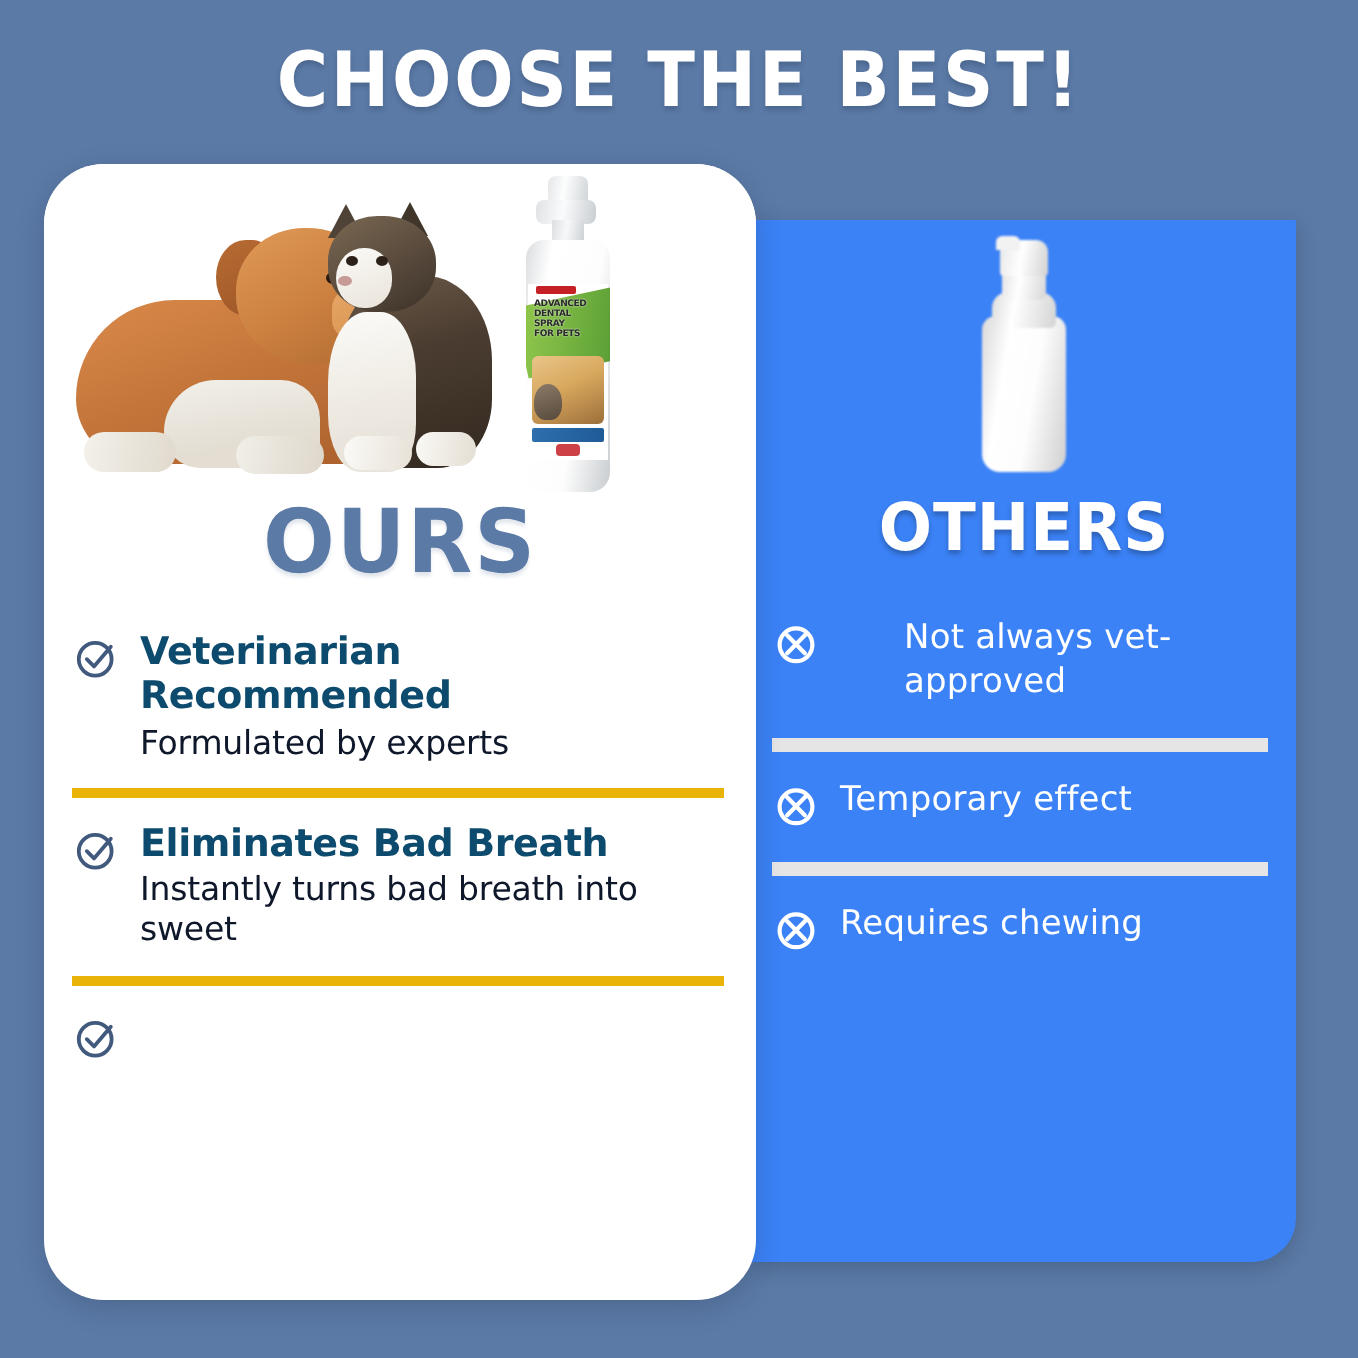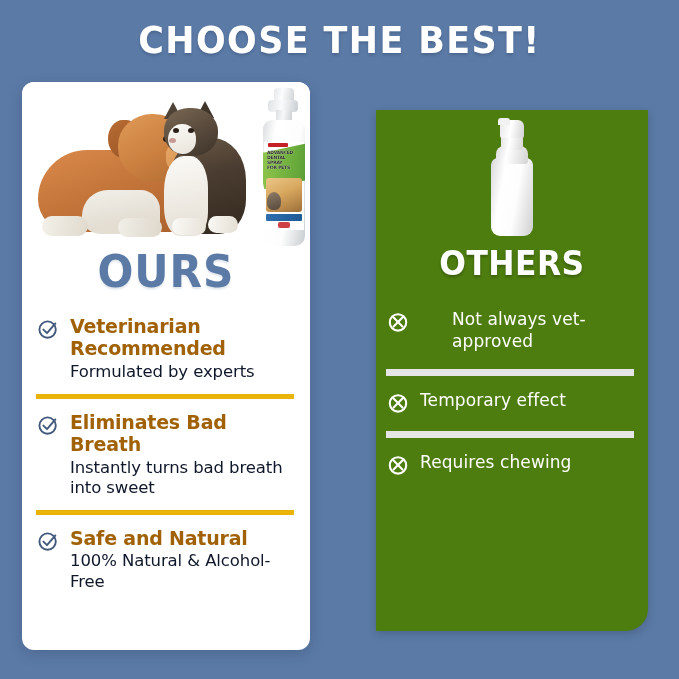--- a/index.html
+++ b/index.html
@@ -35,21 +35,21 @@
     text-shadow: 0 2px 3px rgba(40,60,90,0.30);
     white-space: nowrap;
   }
   
   .panel-others {
     position: absolute;
     left: 376px;
     top: 110px;
     width: 272px;
     height: 521px;
-    background: #4d7c0f;
+    background: #3b82f6;
     border-radius: 0 0 22px 0;
     box-shadow: 0 3px 10px rgba(20,30,50,0.22);
     overflow: hidden;
   }
   .others-imgwrap {
     position: relative;
     height: 132px;
   }
   .bottle-plain {
     position: absolute;
@@ -140,24 +140,24 @@
     font-size: 17px;
     line-height: 1.28;
     font-weight: normal;
     letter-spacing: 0.1px;
   }
   
   .panel-ours {
     position: absolute;
     left: 22px;
     top: 82px;
-    width: 288px;
+    width: 356px;
     height: 568px;
     background: #ffffff;
-    border-radius: 12px;
+    border-radius: 30px;
     box-shadow: 0 4px 14px rgba(20,35,60,0.20);
     overflow: hidden;
   }
   .ours-imgwrap {
     position: relative;
     height: 168px;
     background: #ffffff;
   }
   
   .pets {
@@ -397,21 +397,21 @@
   }
   .u-item.first { border-top: none; padding-top: 2px; }
   .u-ico {
     flex: 0 0 auto;
     width: 24px;
     height: 24px;
     margin-right: 10px;
     margin-top: 2px;
   }
   .u-head {
-    color: #a16207;
+    color: #0c4a6e;
     font-family: "DejaVu Sans", sans-serif;
     font-weight: bold;
     font-size: 19px;
     line-height: 1.18;
     letter-spacing: -0.2px;
   }
   .u-sub {
     color: #0f172a;
     font-family: "DejaVu Sans", sans-serif;
     font-size: 16.5px;
@@ -559,23 +559,19 @@
         </div>
       </div>
 
       <div class="u-item">
         <span class="u-ico">
           <svg width="24" height="24" viewBox="0 0 24 24">
             <circle cx="11.6" cy="12.6" r="8.2" fill="none" stroke="#41597c" stroke-width="1.9"></circle>
             <polyline points="7.4,12.6 11,16.2 19.4,6.4" fill="none" stroke="#41597c" stroke-width="1.9" stroke-linecap="round" stroke-linejoin="round"></polyline>
           </svg>
         </span>
-        <div>
-          <div class="u-head">Safe and Natural</div>
-          <div class="u-sub">100% Natural &amp; Alcohol-Free</div>
-        </div>
       </div>
 
 
     </div>
   </div>
 
 </div>
 
 </body></html>

